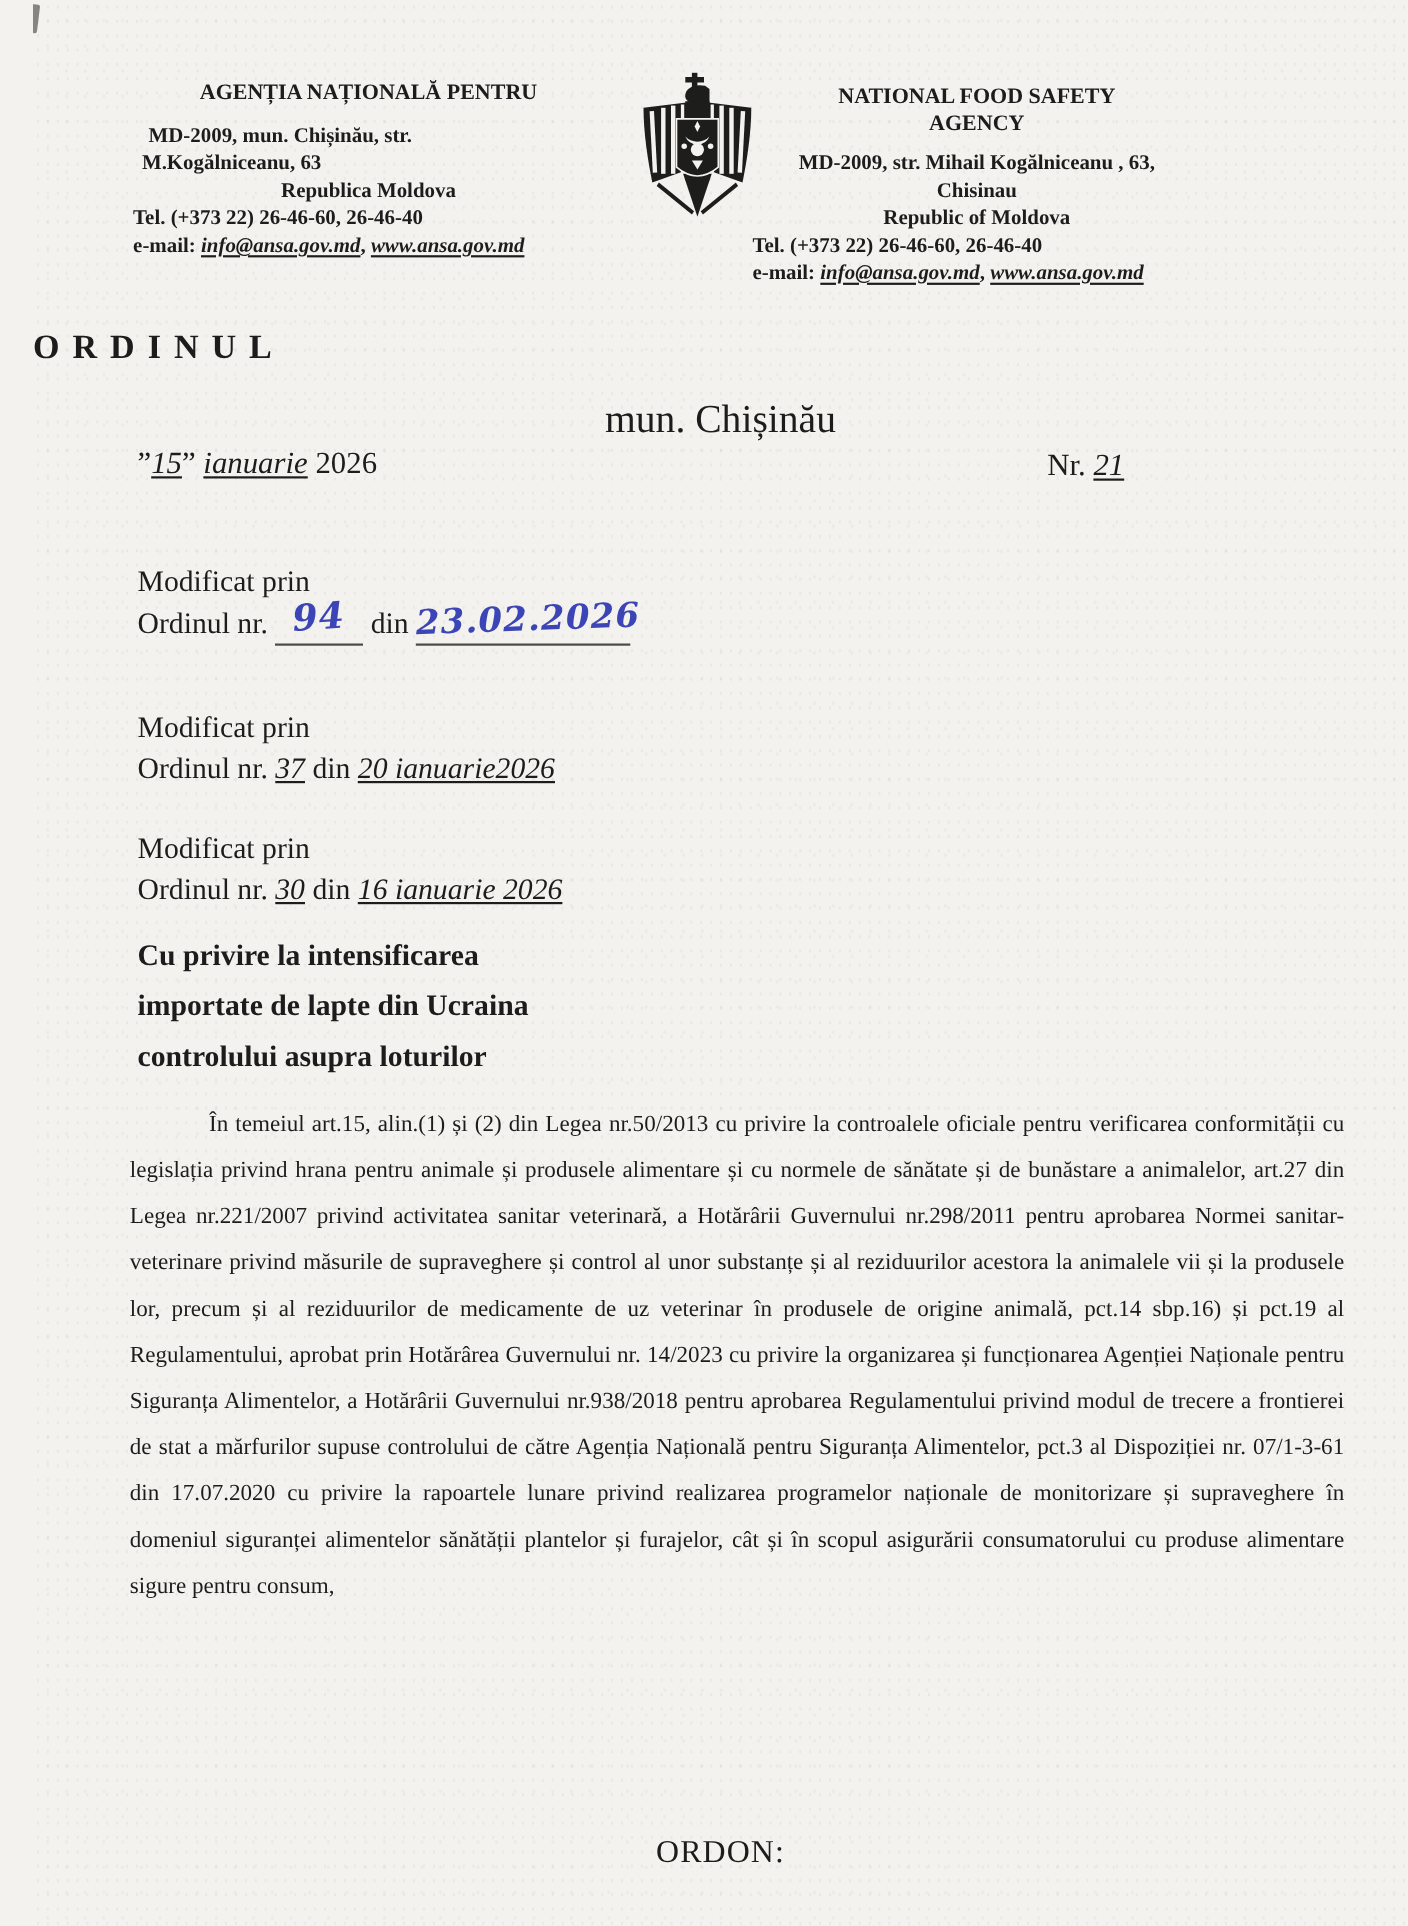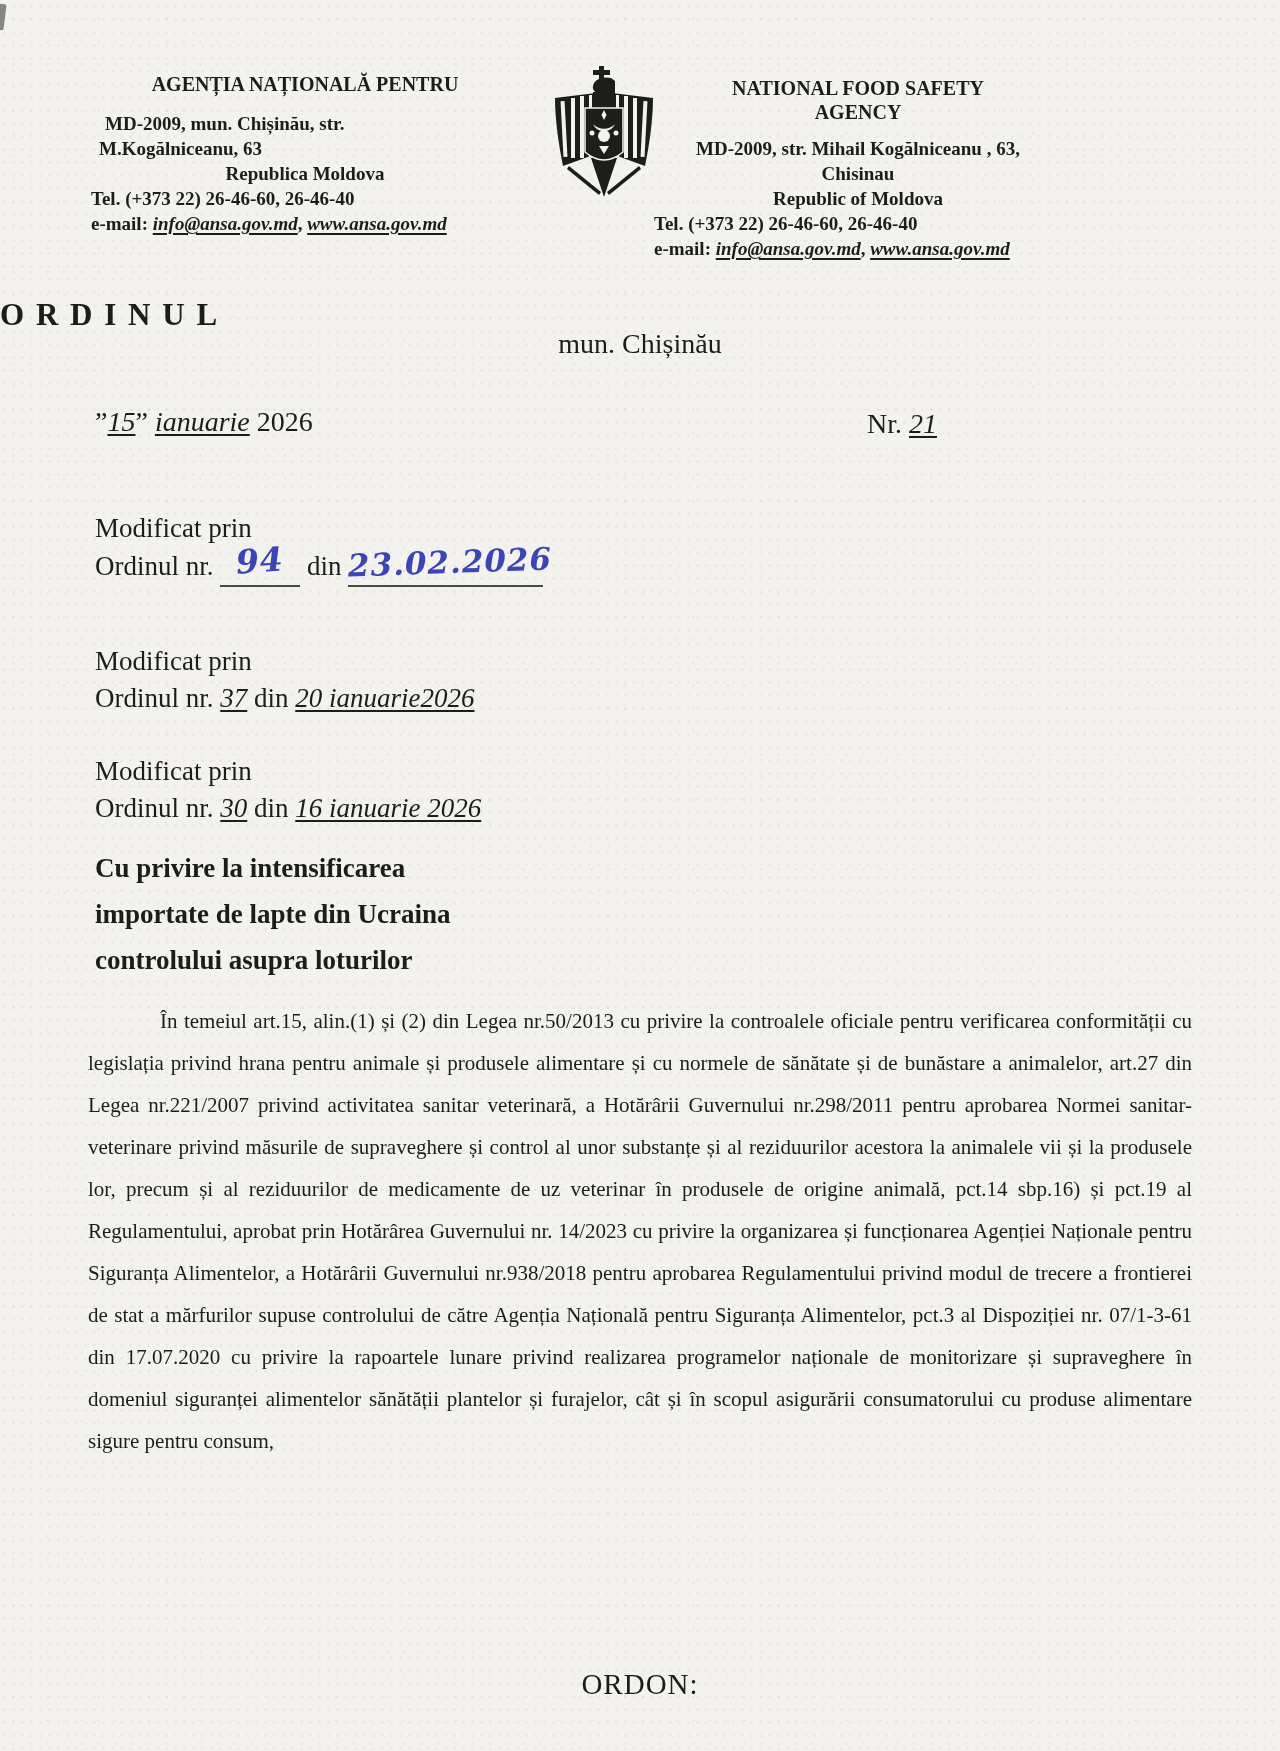--- a/index.html
+++ b/index.html
@@ -11,20 +11,21 @@
     background:#f3f2ee;
   }
   .page{
     position:absolute;inset:0;overflow:hidden;
     background-color:#f3f2ee;
     background-image:
       radial-gradient(rgba(70,68,60,0.06) 1px, transparent 1.3px),
       radial-gradient(rgba(70,68,60,0.045) 1px, transparent 1.5px);
     background-size:9px 13px,17px 23px;
     background-position:0 0,5px 7px;
+    margin-left:30px;
   }
   .abs{position:absolute;}
   .smudge{
     position:absolute;left:-3px;top:4px;width:8px;height:26px;
     background:#4a4a46;opacity:.65;transform:rotate(7deg);border-radius:2px;
   }
   
   .lh-col{font-weight:bold;font-size:19px;line-height:25px;}
   .lh-title{text-align:center;font-size:20px;line-height:24px;margin-bottom:15px;}
   .lh-left{left:85px;top:72px;width:440px;}
@@ -33,24 +34,24 @@
   .ln-l1{padding-left:20px;}
   .ln-l2{padding-left:14px;}
   .ln-c{text-align:center;}
   .ln-tel{padding-left:6px;}
   .ln-mail{padding-left:6px;white-space:nowrap;}
   .u{text-decoration:underline;text-decoration-thickness:2px;text-underline-offset:3px;font-style:italic;}
   .emblem{left:548px;top:66px;width:112px;height:150px;}
   
   .doc-title{left:0;top:297px;width:100%;text-align:left;
     font-weight:bold;font-size:31px;letter-spacing:.38em;}
-  .doc-place{left:0;top:328px;width:100%;text-align:center;font-size:28px;}
+  .doc-place{left:0;top:360px;width:100%;text-align:center;font-size:36px;}
   
   .date-left{left:95px;top:406px;font-size:28px;}
-  .date-nr{left:867px;top:408px;font-size:28px;}
+  .date-nr{left:922px;top:408px;font-size:28px;}
   
   .mod{left:95px;font-size:27px;line-height:37px;}
   .mod1{top:510px;}
   .mod2{top:643px;}
   .mod3{top:753px;}
   .blank{display:inline-block;border-bottom:2px solid #4a4a48;text-align:center;
     vertical-align:baseline;white-space:nowrap;}
   .blank-num{width:80px;}
   .blank-date{width:195px;}
   .hand{

